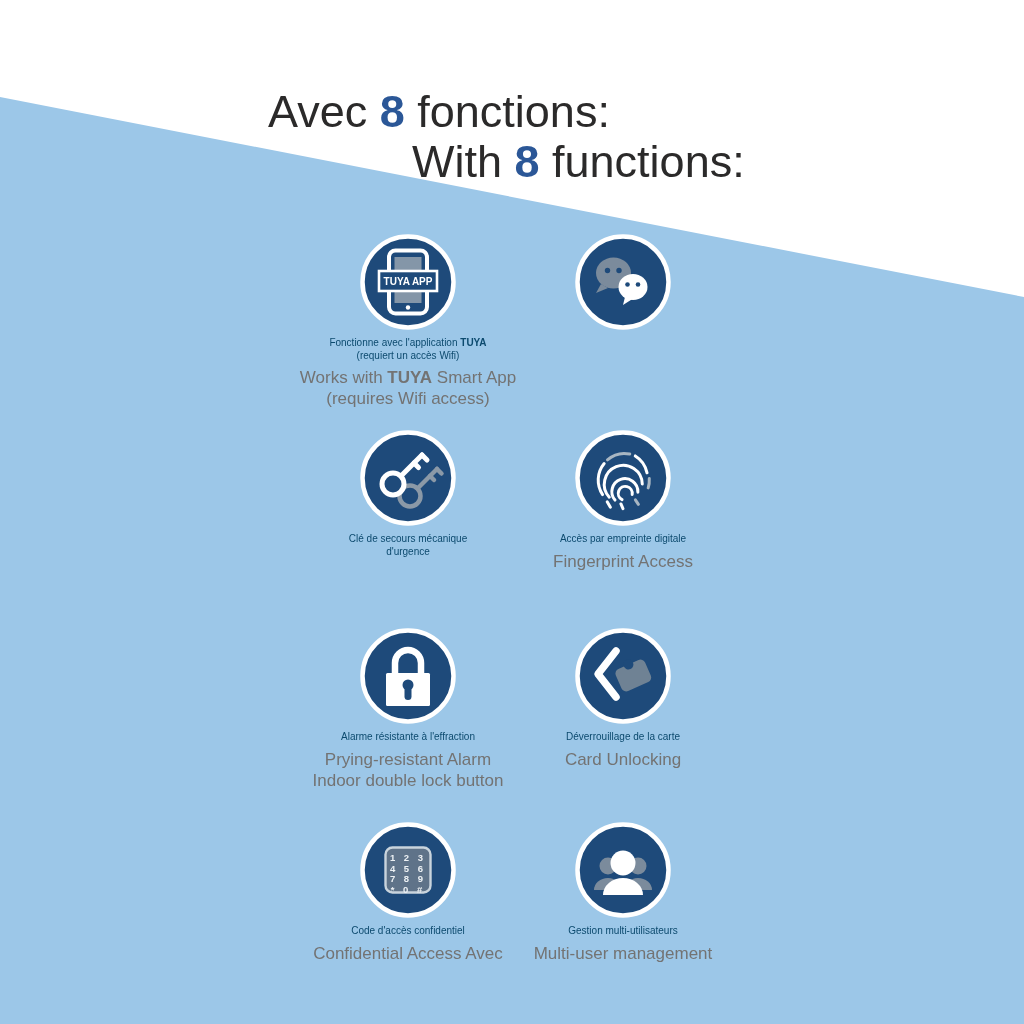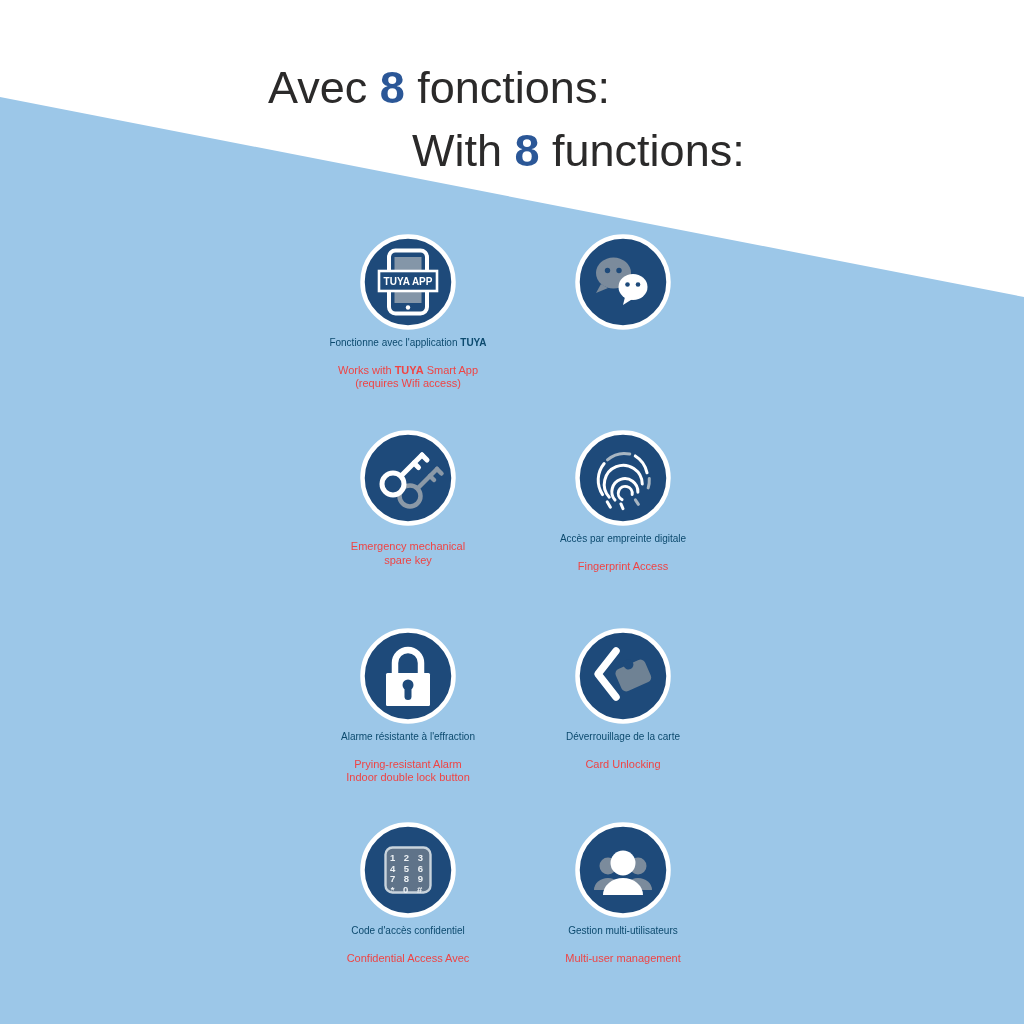--- a/index.html
+++ b/index.html
@@ -3,40 +3,40 @@
 <meta charset="utf-8">
 <style>
   html,body { margin:0; padding:0; }
   body {
     width:1024px; height:1024px; position:relative; overflow:hidden;
     background:#ffffff;
     font-family:"Liberation Sans", sans-serif;
   }
   .bg-svg { position:absolute; left:0; top:0; width:1024px; height:1024px; }
 
-  .title-line { position:absolute; font-size:45px; color:#2b2a2a; white-space:nowrap; }
+  .title-line { position:absolute; font-size:45px; color:#2b2a2a; white-space:nowrap;margin-top:24px; }
   .title-line-fr { left:268px; top:62px; }
-  .title-line-en { left:412px; top:125px; }
+  .title-line-en { left:412px; top:112px; }
   .title-num { font-weight:bold; color:#2b5797; }
 
   .cell {
     position:absolute; width:310px;
     display:flex; flex-direction:column; align-items:center; text-align:center;
   }
   .c-left  { left:253px; }
   .c-right { left:468px; }
   .r1 { top:234px; }
   .r2 { top:430px; }
   .r3 { top:628px; }
   .r4 { top:822px; }
 
   .badge { width:96px; height:96px; display:block; }
 
   .fr { margin-top:7px; font-size:10px; line-height:1.25; color:#0c4a6e; }
-  .en { margin-top:14px; font-size:11px; line-height:1.24; color:#ef4444; }
+  .en { margin-top:5px; font-size:17px; line-height:1.24; color:#737373; }
   .fr b, .en b { font-weight:bold; }
 
   svg text { font-family:"Liberation Sans", sans-serif; }
 </style>
 </head>
 <body>
 
 <svg class="bg-svg" viewBox="0 0 1024 1024" preserveAspectRatio="none">
   <polygon points="0,97 1024,297 1024,1024 0,1024" fill="#9cc7e8"></polygon>
 </svg>
@@ -48,20 +48,21 @@
   <svg class="badge" viewBox="0 0 96 96">
     <circle cx="48" cy="48" r="45.5" fill="#1e4a7a" stroke="#ffffff" stroke-width="4.5"></circle>
     <rect x="29" y="16.5" width="38" height="63" rx="6.5" fill="#1e4a7a" stroke="#ffffff" stroke-width="4"></rect>
     <rect x="34.5" y="23" width="27" height="46" fill="#8496a8"></rect>
     <circle cx="48" cy="73.5" r="2.2" fill="#ffffff"></circle>
     <rect x="19" y="37" width="58" height="20" fill="#1e4a7a" stroke="#ffffff" stroke-width="2.6"></rect>
     <text x="48" y="50.5" text-anchor="middle" font-size="10" font-weight="bold" fill="#ffffff">TUYA APP</text>
   </svg>
   <div class="fr">
     <div><span>Fonctionne avec l'application </span><b>TUYA</b></div>
+    <div>(requiert un accès Wifi)</div>
   </div>
   <div class="en">
     <div><span>Works with </span><b>TUYA</b><span> Smart App</span></div>
     <div>(requires Wifi access)</div>
   </div>
 </div>
 
 <div class="cell c-right r1">
   <svg class="badge" viewBox="0 0 96 96">
     <circle cx="48" cy="48" r="45.5" fill="#1e4a7a" stroke="#ffffff" stroke-width="4.5"></circle>
@@ -85,23 +86,23 @@
       <path d="M77,39 L81.5,43.5"></path>
       <path d="M70,46 L74,50"></path>
     </g>
     <g stroke="#ffffff" stroke-width="5" fill="none" stroke-linecap="round">
       <circle cx="33" cy="54" r="11"></circle>
       <path d="M41,46 L62,25"></path>
       <path d="M62,25 L67,30"></path>
       <path d="M54,33 L58.5,37.5"></path>
     </g>
   </svg>
-  <div class="en">
-    <div>Emergency mechanical</div>
-    <div>spare key</div>
+  <div class="fr">
+    <div>Clé de secours mécanique</div>
+    <div>d'urgence</div>
   </div>
 </div>
 
 <div class="cell c-right r2">
   <svg class="badge" viewBox="0 0 96 96">
     <circle cx="48" cy="48" r="45.5" fill="#1e4a7a" stroke="#ffffff" stroke-width="4.5"></circle>
     <g fill="none" stroke-linecap="round" transform="rotate(-12 48 50)">
       <path d="M25,60 A26,26 0 0 1 33,30" stroke="#ffffff" stroke-width="3"></path>
       <path d="M37,27 A26,26 0 0 1 60,26" stroke="#a8b6c2" stroke-width="3"></path>
       <path d="M65,29 A26,26 0 0 1 73,48" stroke="#ffffff" stroke-width="3"></path>

